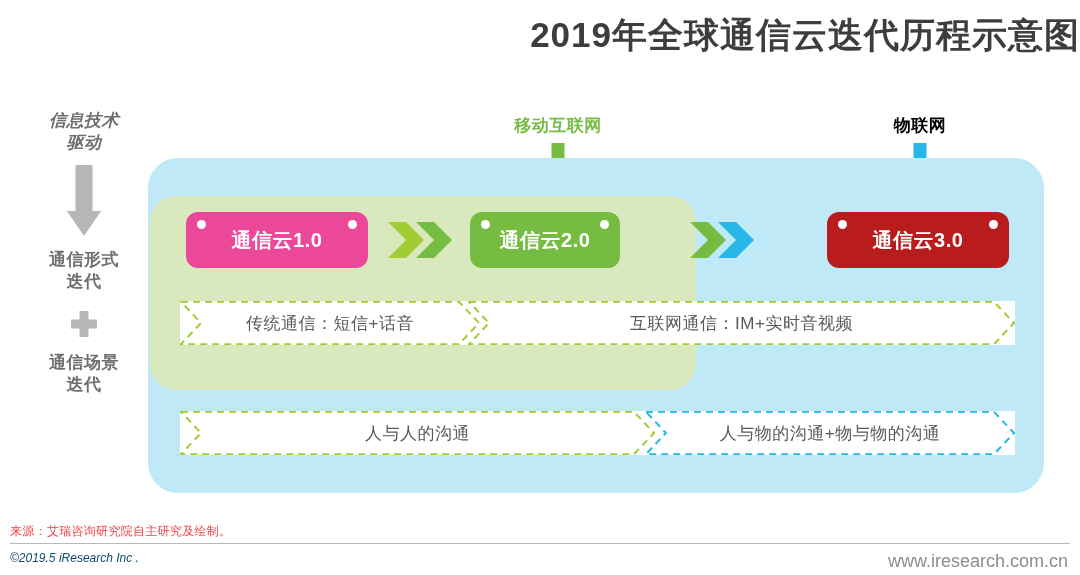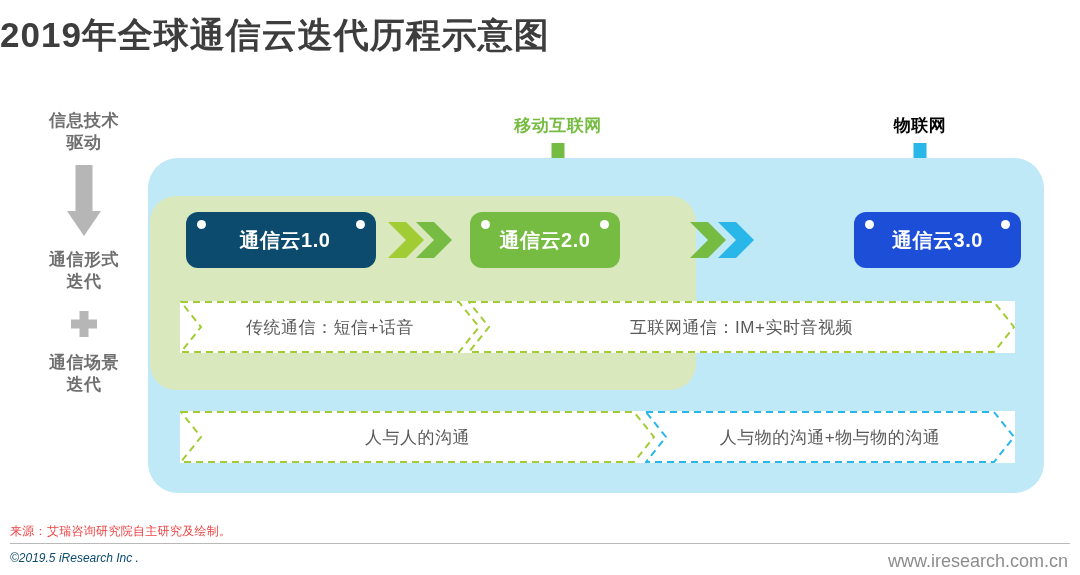--- a/index.html
+++ b/index.html
@@ -14,21 +14,21 @@
     font-family: "Liberation Sans", "DejaVu Sans", sans-serif;
     overflow: hidden;
   }
 
   
   .page-title {
     position: absolute;
     top: 12px;
     left: 0;
     width: 1080px;
-    text-align: left;
+    text-align: right;
     font-size: 35px;
     font-weight: bold;
     color: #3d3d3d;
     letter-spacing: 1px;
     white-space: nowrap;
   }
 
   
   .left-col {
     position: absolute;
@@ -37,21 +37,21 @@
     width: 120px;
     text-align: center;
   }
   .left-label {
     font-size: 17px;
     font-weight: bold;
     color: #6f6f6f;
     line-height: 1.32;
     letter-spacing: 0.5px;
   }
-  .left-label.lbl-driver { margin-top: 0px; }
+  .left-label.lbl-driver { margin-top: 0px; font-style: italic; }
   .left-label.lbl-form   { margin-top: 4px; }
   .left-label.lbl-scene  { margin-top: 0px; }
 
   .big-arrow {
     width: 120px;
     height: 72px;
     margin: 10px 0 12px 0;
     position: relative;
   }
   .big-arrow .shaft {
@@ -182,38 +182,38 @@
     position: absolute;
     top: 8px;
     width: 9px;
     height: 9px;
     border-radius: 50%;
     background: #ffffff;
   }
   .vbox .dot.left  { left: 11px; }
   .vbox .dot.right { right: 11px; }
 
-  #vbox-1 { left: 186px; top: 212px; width: 182px; background: #0c4a6e; padding-left: 8px; }
+  #vbox-1 { left: 186px; top: 212px; width: 182px; background: #ec4899; }
   #vbox-2 { left: 470px; top: 212px; width: 150px; background: #76bc43; }
-  #vbox-3 { left: 854px; top: 212px; width: 167px; background: #1d4ed8; }
+  #vbox-3 { left: 827px; top: 212px; width: 182px; background: #b91c1c; }
 
   
   .chev-pair {
     position: absolute;
     top: 220px;
     width: 76px;
     height: 40px;
   }
   #chev-1 { left: 386px; }
   #chev-2 { left: 688px; }
 
   
   .ribbon {
     position: absolute;
-    height: 52px;
+    height: 44px;
     background: #ffffff;
     display: flex;
     align-items: center;
     justify-content: center;
   }
   .ribbon .ribbon-text {
     font-size: 17px;
     color: #5a5a5a;
     white-space: nowrap;
     letter-spacing: 0.5px;

